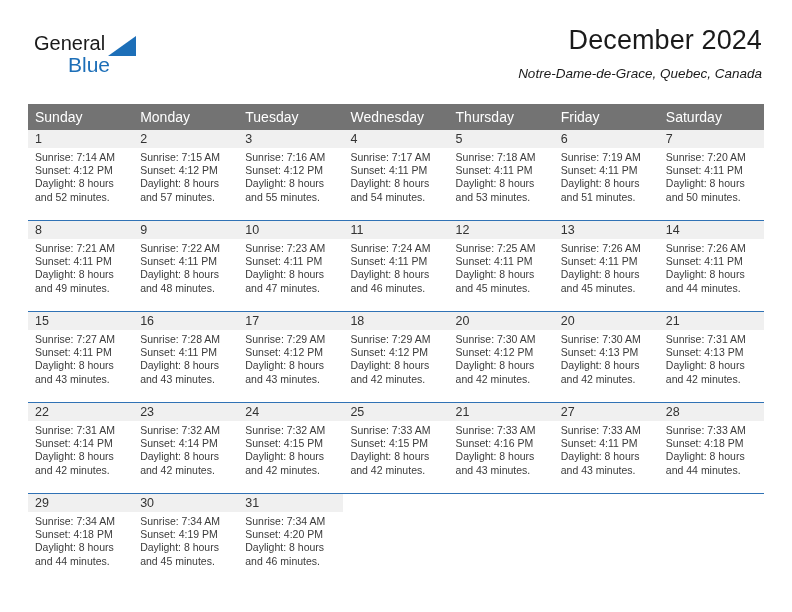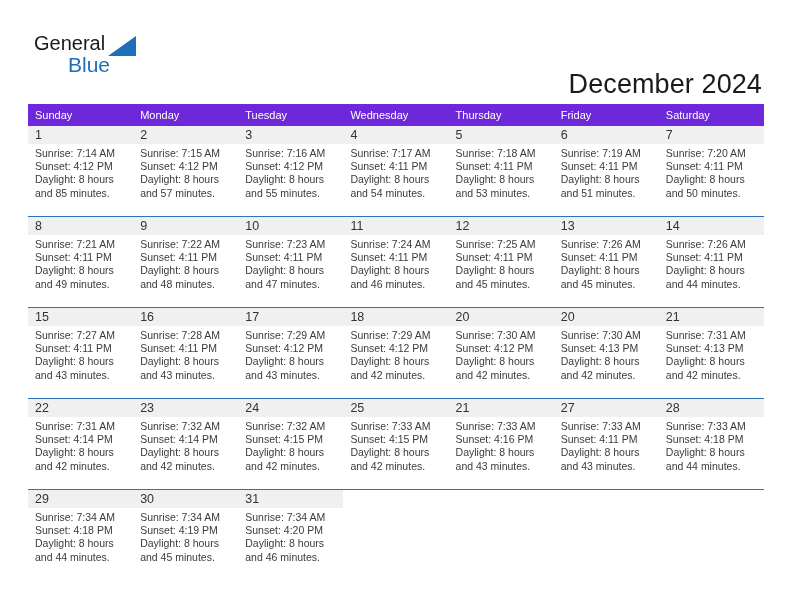--- a/index.html
+++ b/index.html
@@ -36,21 +36,20 @@
     width: 140px;
     height: 52px;
   }
   .logo-svg { display: block; }
 
   .title-block {
     position: absolute;
     right: 2px;
     top: 0;
     text-align: right;
-    margin-top: 44px;
   }
   .cal-title {
     font-size: 27px;
     font-weight: normal;
     letter-spacing: 0.1px;
     color: #1a1a1a;
     line-height: 33px;
     margin: 0;
     white-space: nowrap;
   }
@@ -66,23 +65,23 @@
   
   .calendar {
     position: absolute;
     left: 28px;
     top: 104px;
     width: 736px;
     border-collapse: collapse;
     table-layout: fixed;
   }
   .calendar th {
-    background: #6d28d9;
+    background: #737373;
     color: #ffffff;
-    font-size: 11px;
+    font-size: 14px;
     font-weight: normal;
     text-align: left;
     padding: 5px 0 5px 7px;
     height: 12px;
     border: none;
   }
   .calendar td {
     vertical-align: top;
     padding: 0;
     border: none;
@@ -160,21 +159,21 @@
     </thead>
     <tbody>
         <tr class="week-row first">
           <td>
             <div class="cell">
               <div class="daynum-band">1</div>
               <div class="details">
                 <div>Sunrise: 7:14 AM</div>
                 <div>Sunset: 4:12 PM</div>
                 <div>Daylight: 8 hours</div>
-                <div>and 85 minutes.</div>
+                <div>and 52 minutes.</div>
               </div>
             </div>
           </td>
           <td>
             <div class="cell">
               <div class="daynum-band">2</div>
               <div class="details">
                 <div>Sunrise: 7:15 AM</div>
                 <div>Sunset: 4:12 PM</div>
                 <div>Daylight: 8 hours</div>

